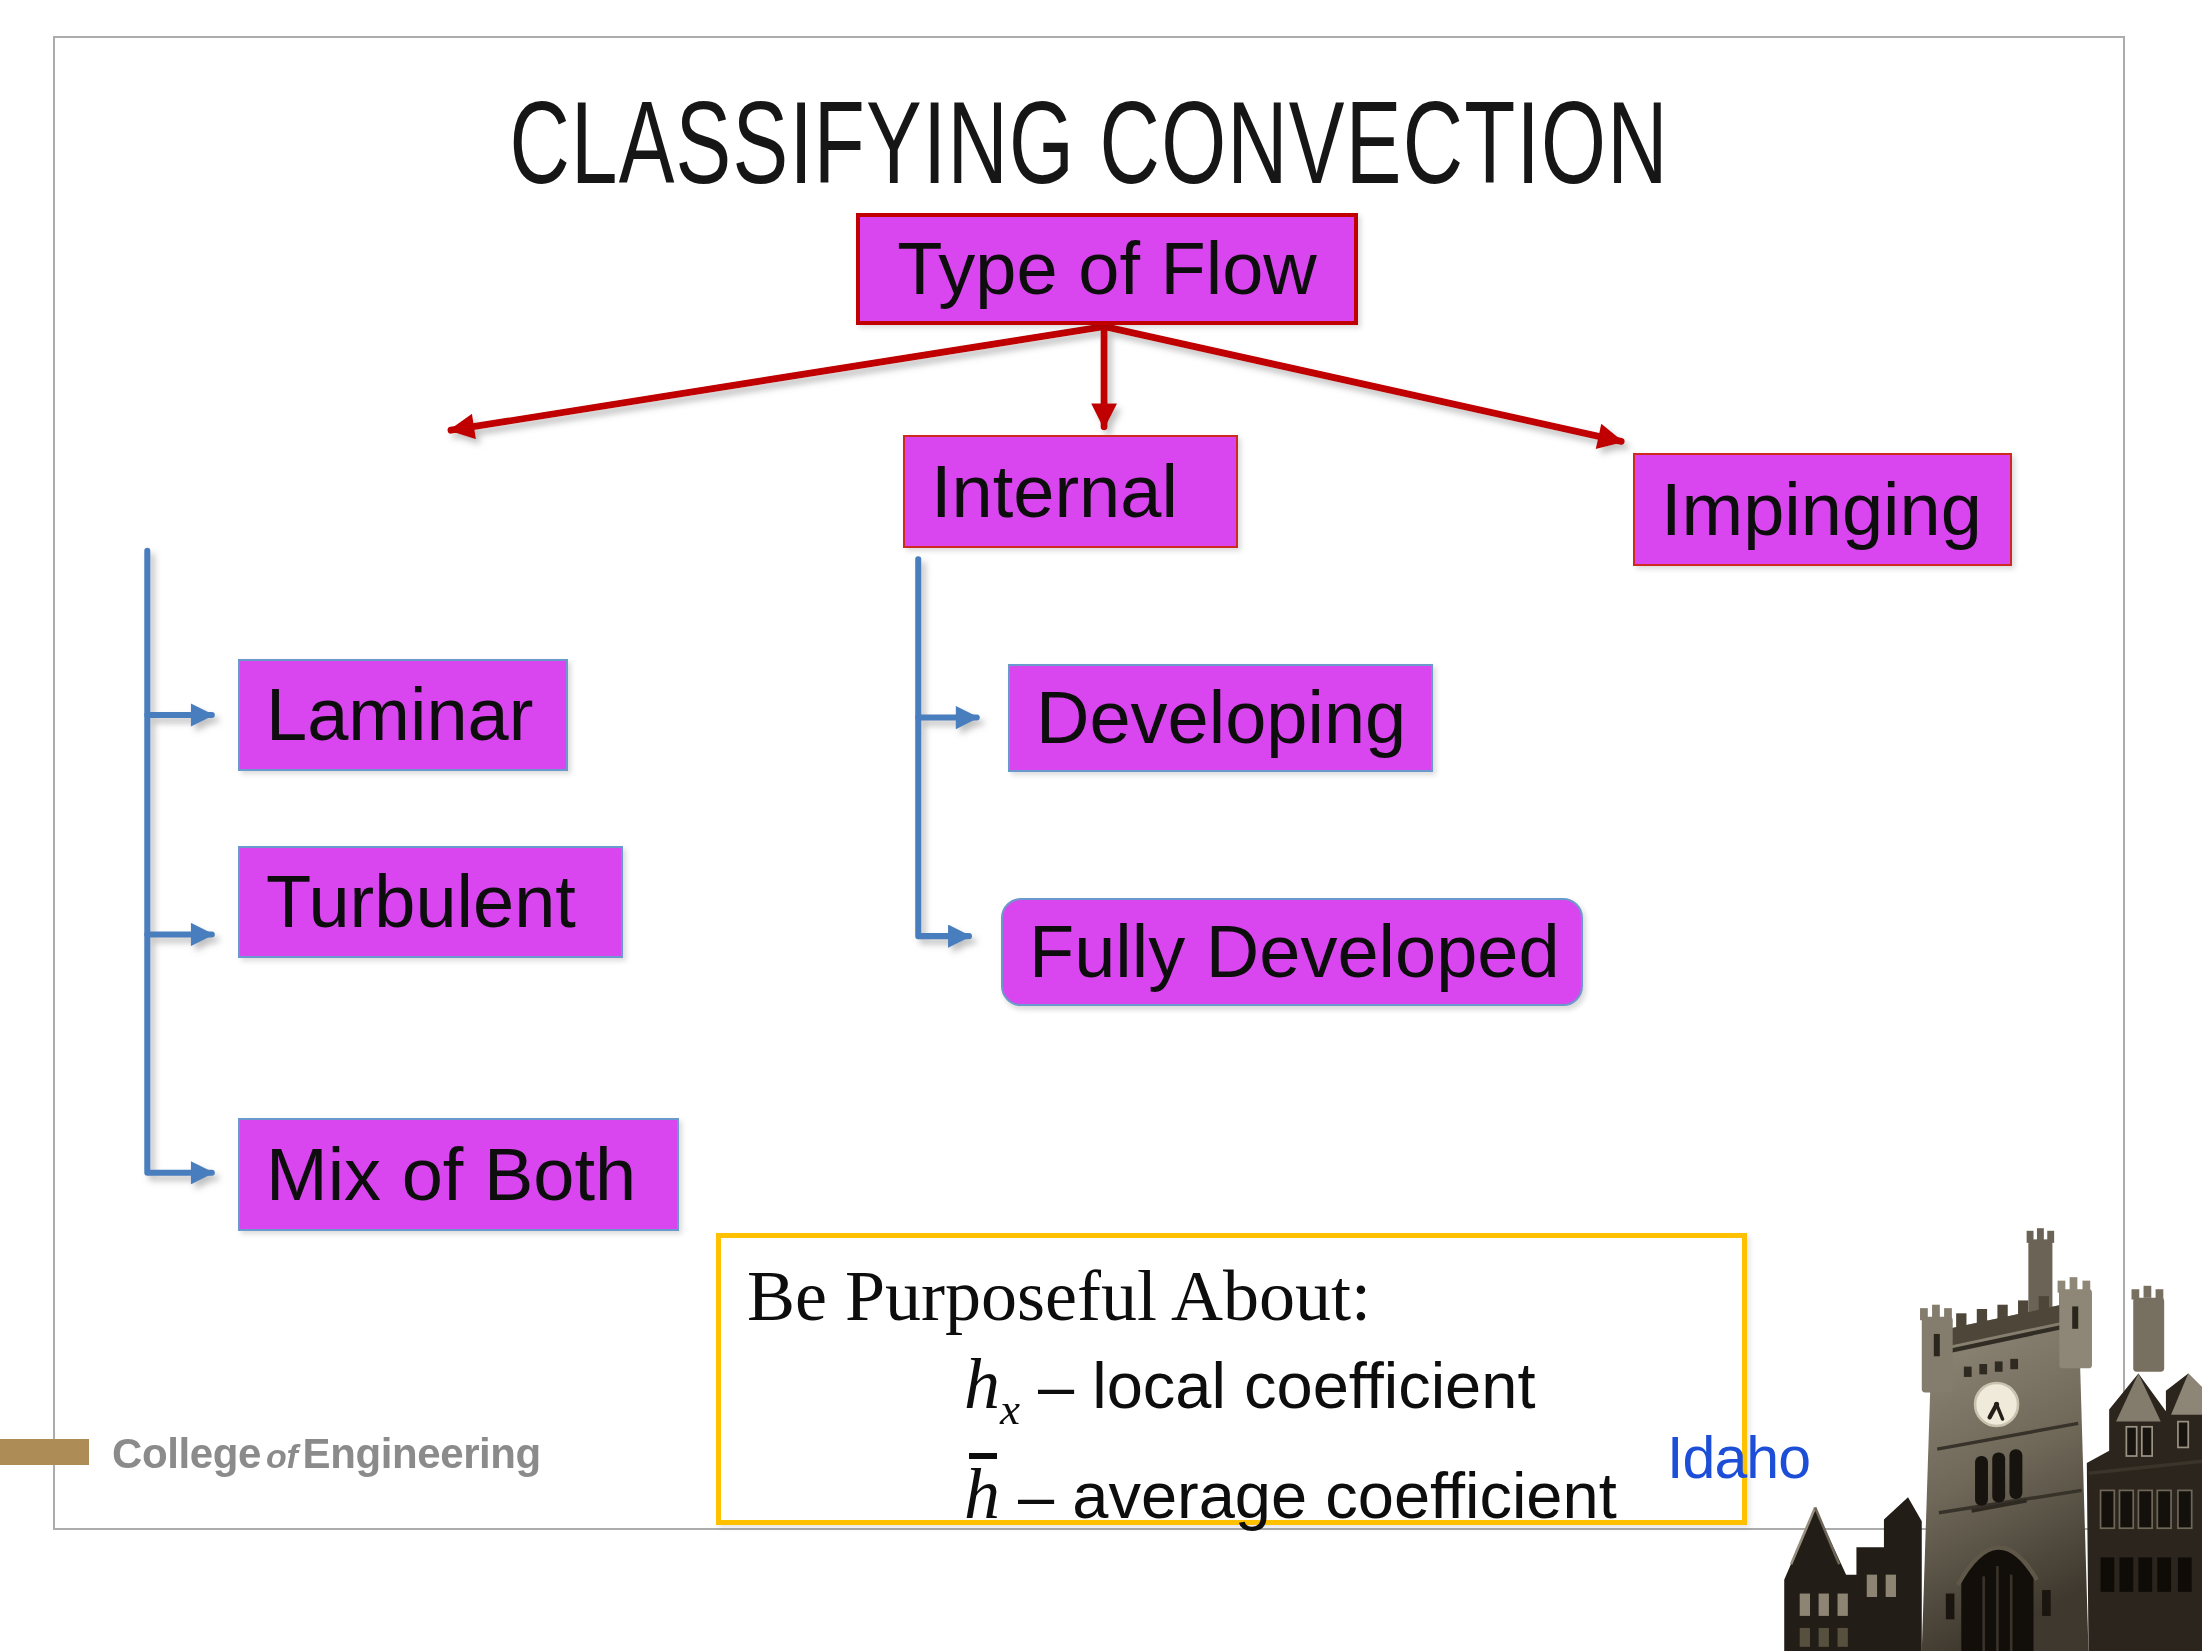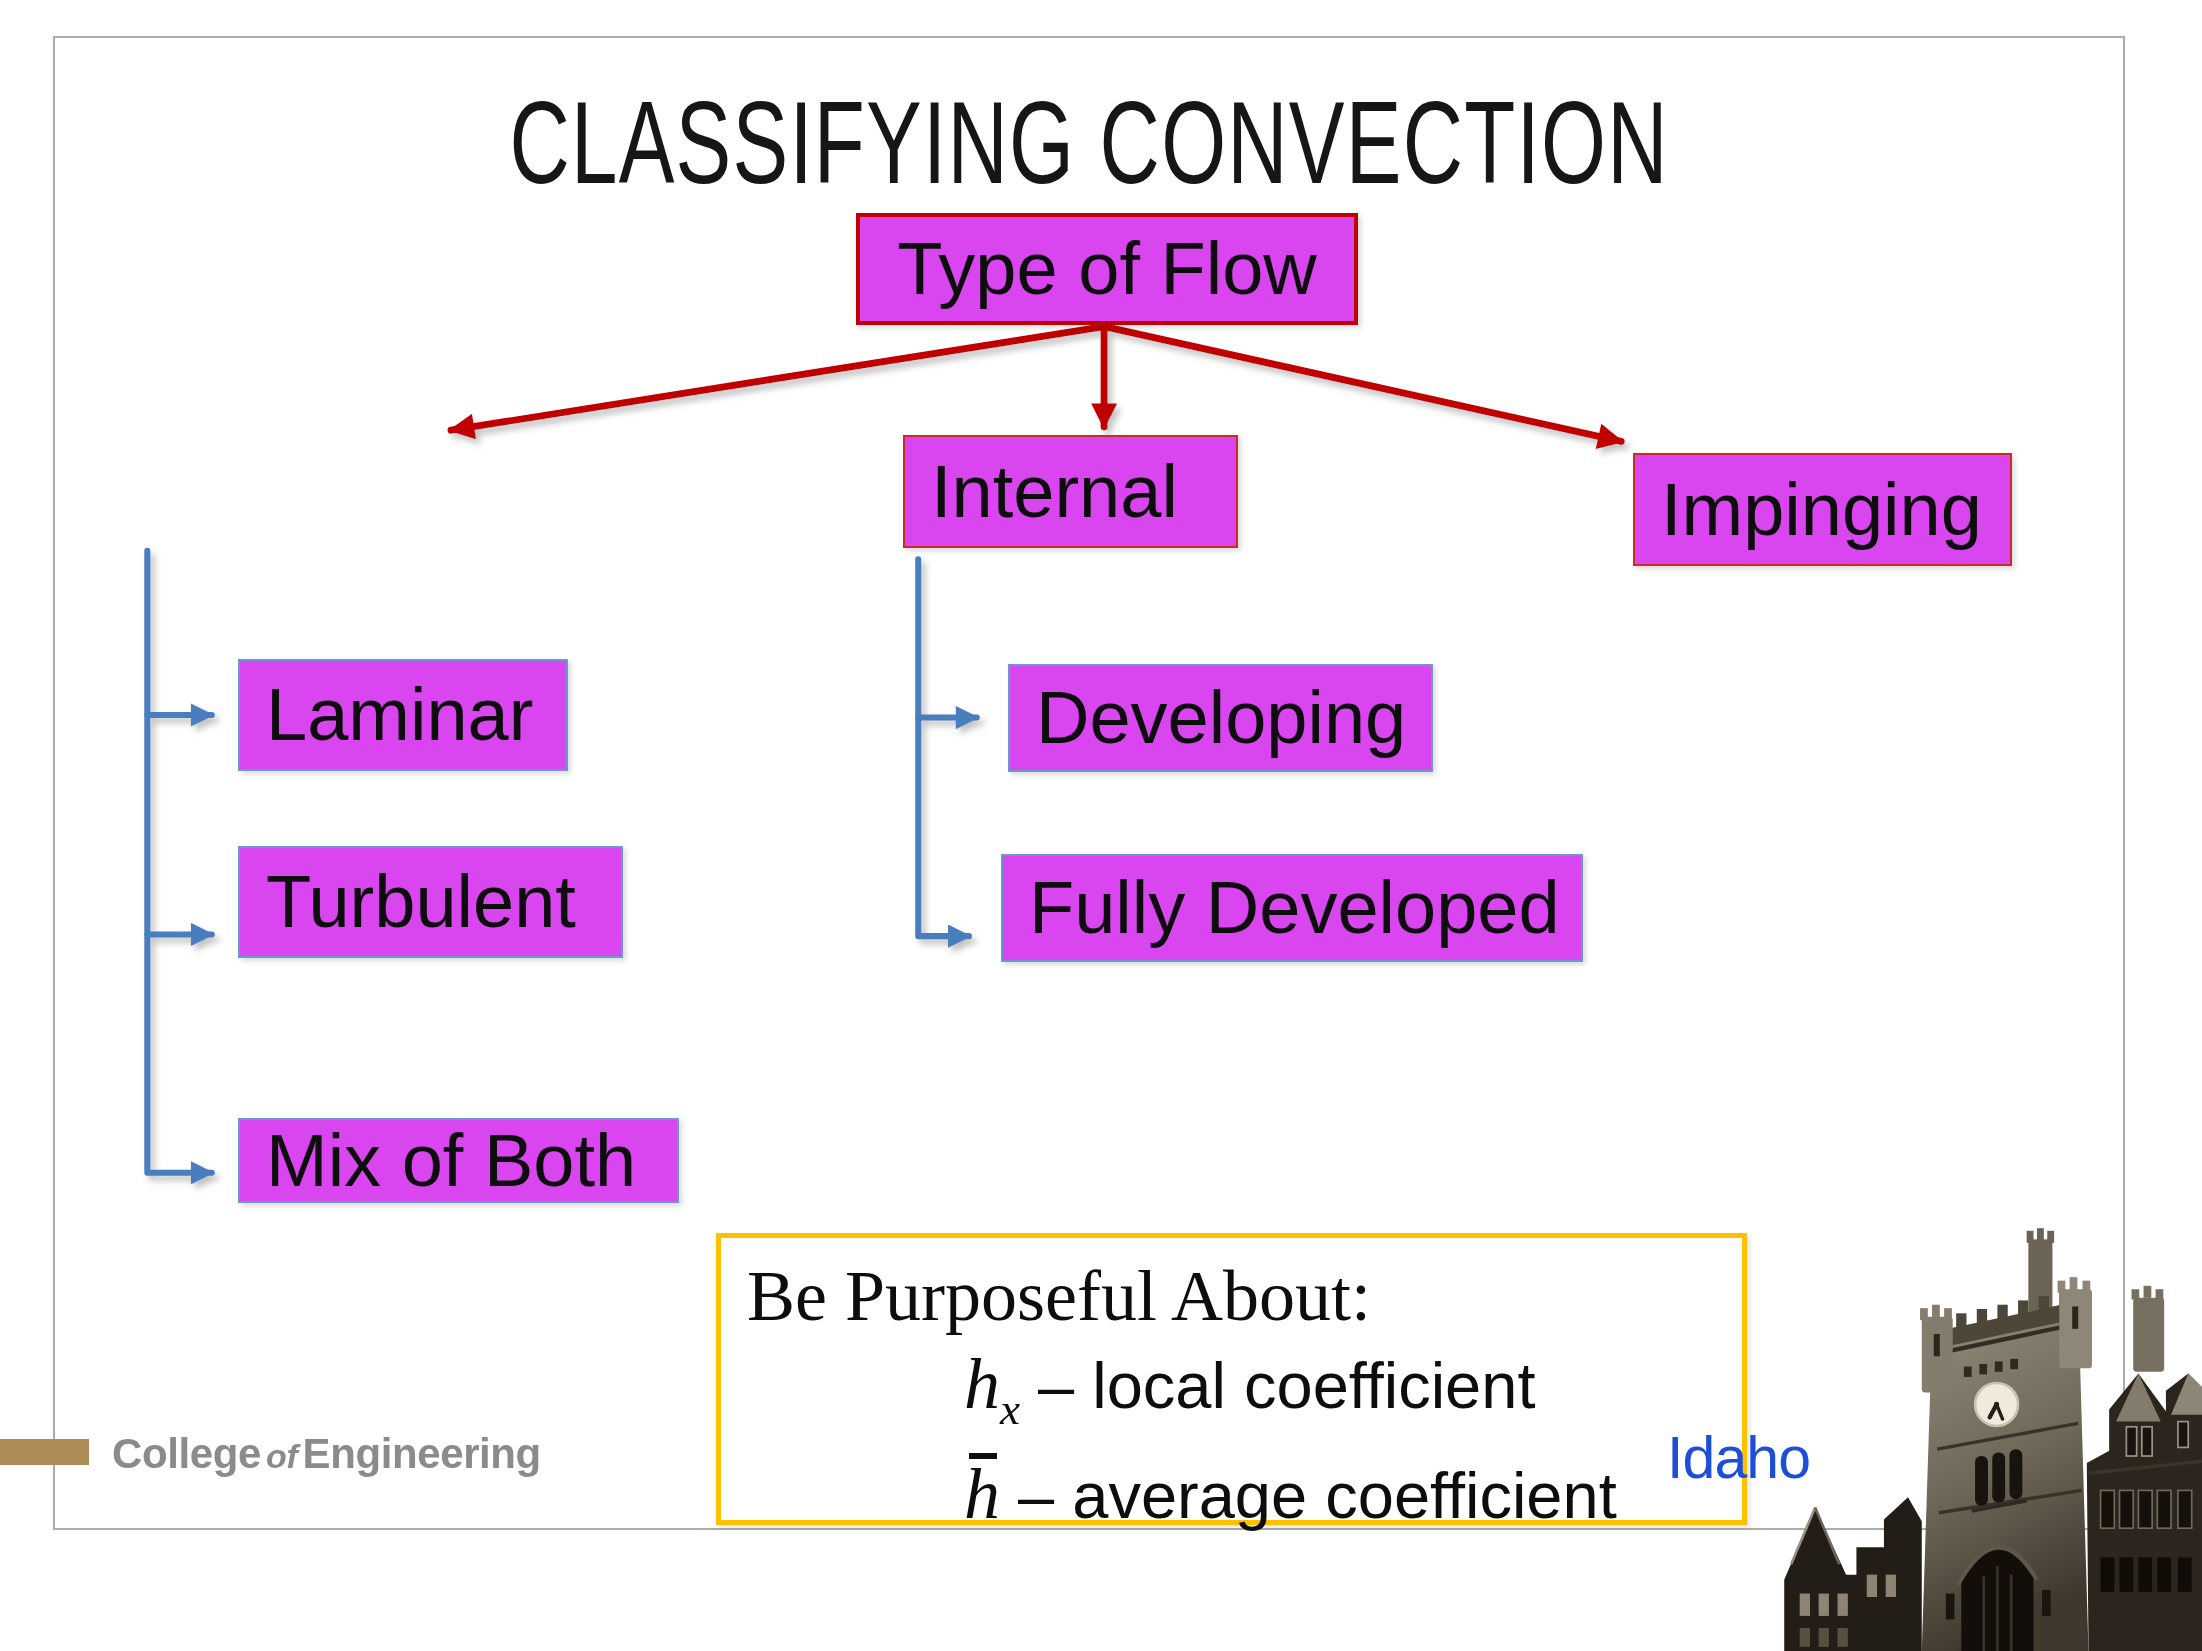--- a/index.html
+++ b/index.html
@@ -29,23 +29,23 @@
   .node.leftpad{padding-left:26px;}
   .red-thick{border:4.3px solid #C00000;}
   .red-thin{border:2.6px solid #CD2A21;}
   .blue-thin{border:2.6px solid #6B99CC;}
   #box-root      {left:856px; top:213px; width:502px; height:112px;}
   #box-external  {left:111px; top:435px; width:335px; height:113px;}
   #box-internal  {left:903px;top:435px; width:335px; height:113px;}
   #box-impinging {left:1633px;top:453px; width:379px; height:113px;}
   #box-laminar   {left:238px; top:659px; width:330px; height:112px;}
   #box-turbulent {left:238px; top:846px;width:385px; height:112px;}
-  #box-mix       {left:238px; top:1118px;width:441px; height:85px;}
+  #box-mix       {left:238px; top:1118px;width:441px; height:113px;}
   #box-developing{left:1008px;top:664px; width:425px; height:108px;}
-  #box-fully     {left:1001px;top:854px;width:582px; height:108px;}
+  #box-fully     {left:1001px;top:898px;width:582px; height:108px;border-radius:20px;}
   
   #connectors{left:0;top:0;width:2203px;height:1652px;z-index:2;}
   
   #callout{
     left:716px;top:1233px;width:1031px;height:292px;box-sizing:border-box;
     border:5.2px solid #FFC000;background:#ffffff;z-index:5;
     box-shadow:2.6px 3.4px 5.2px rgba(0,0,0,0.10);
     padding:13.8px 20.6px 0 26px;
   }
   #callout .heading{font-size:72px;line-height:89px;color:#0d0d0d;font-family:Liberation Serif, serif;}

